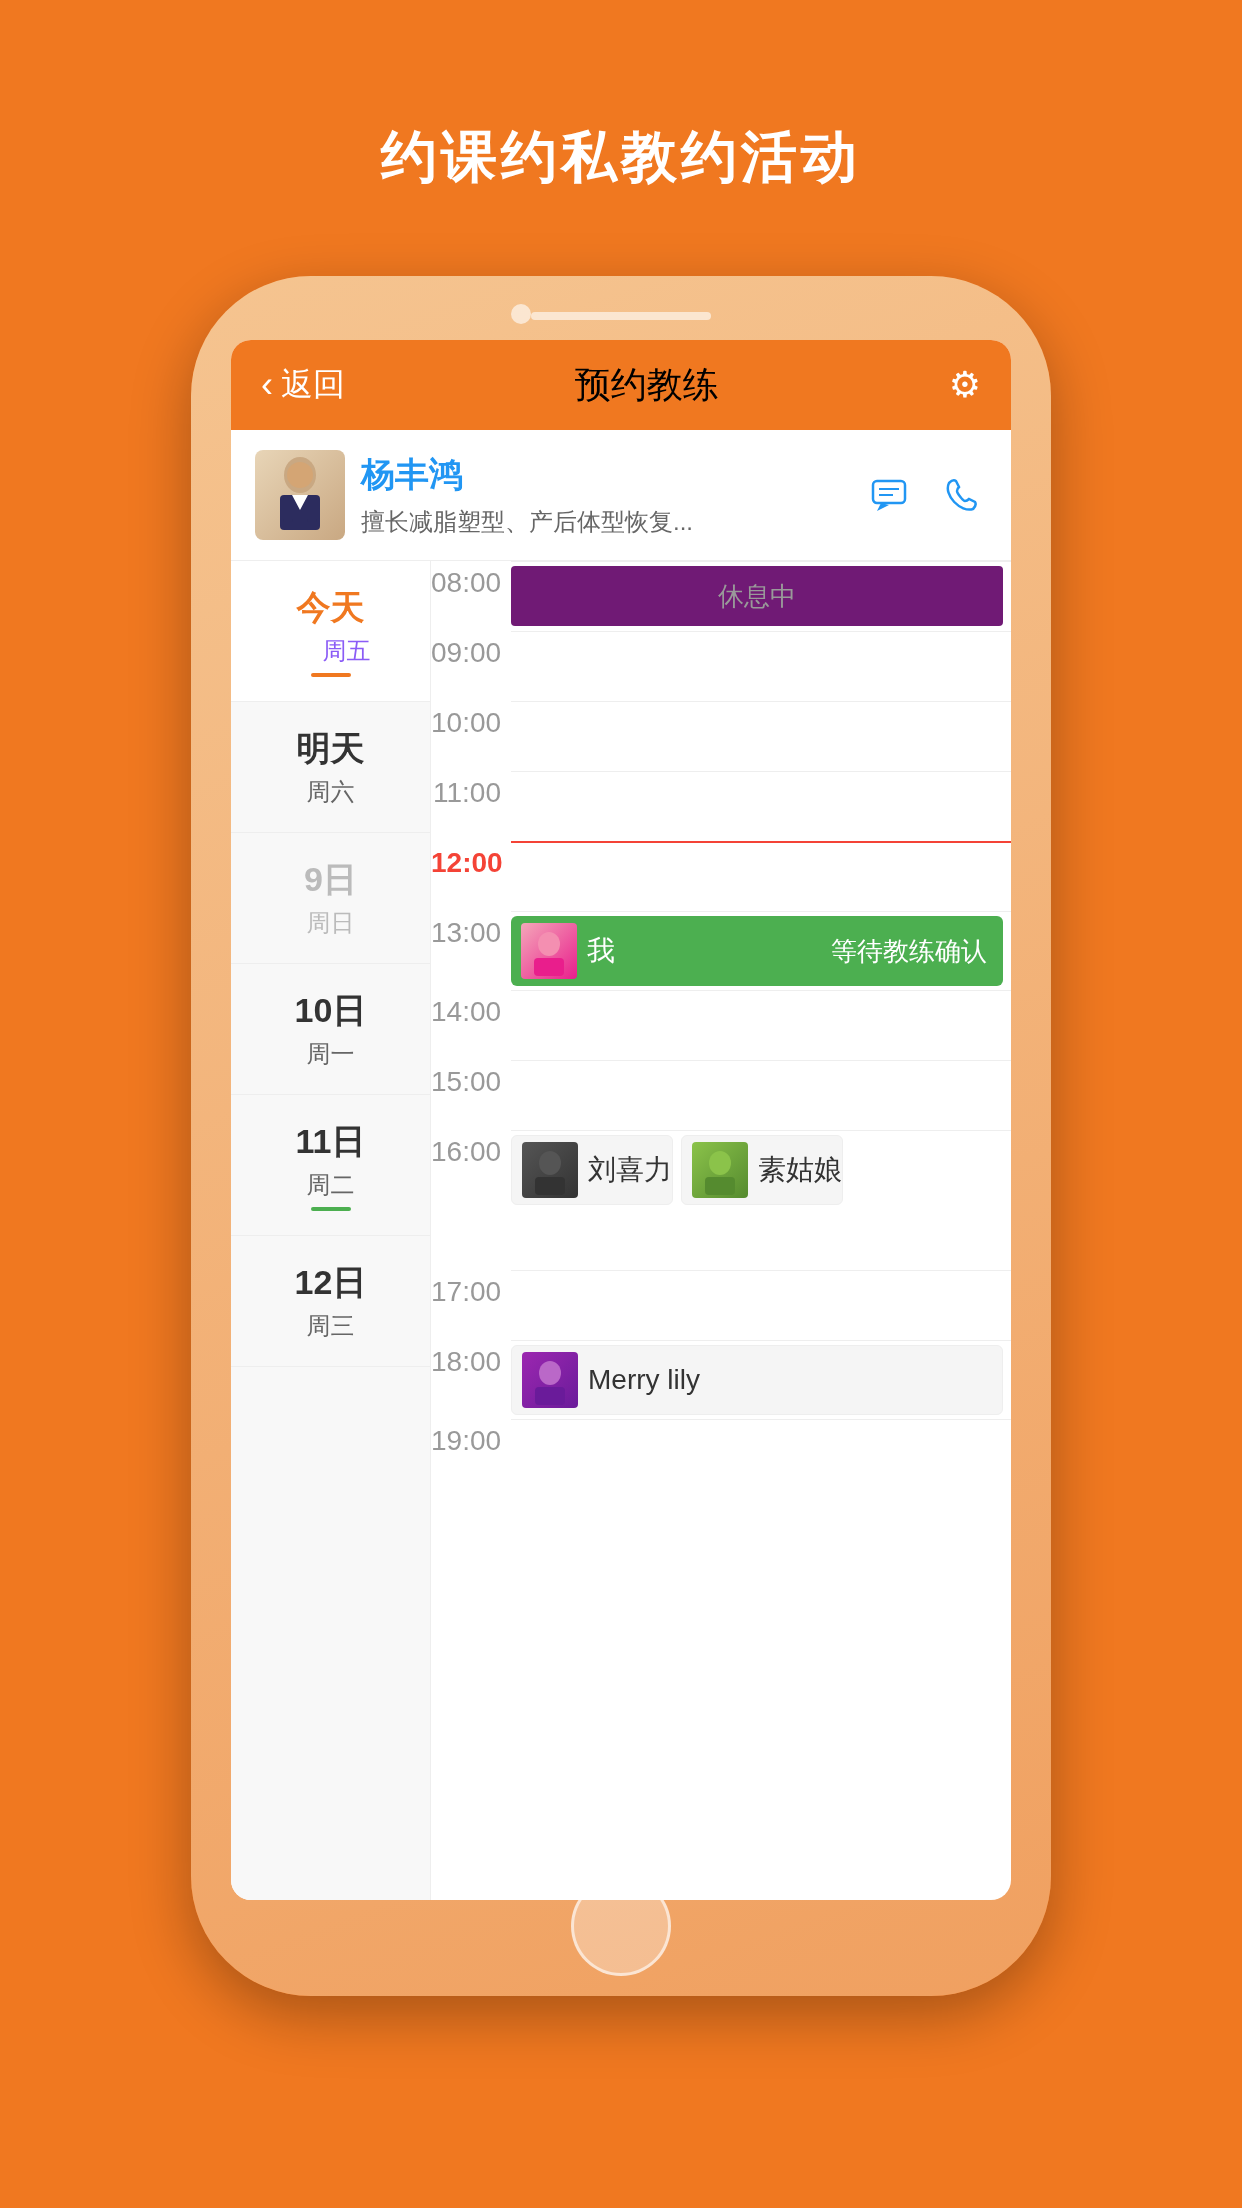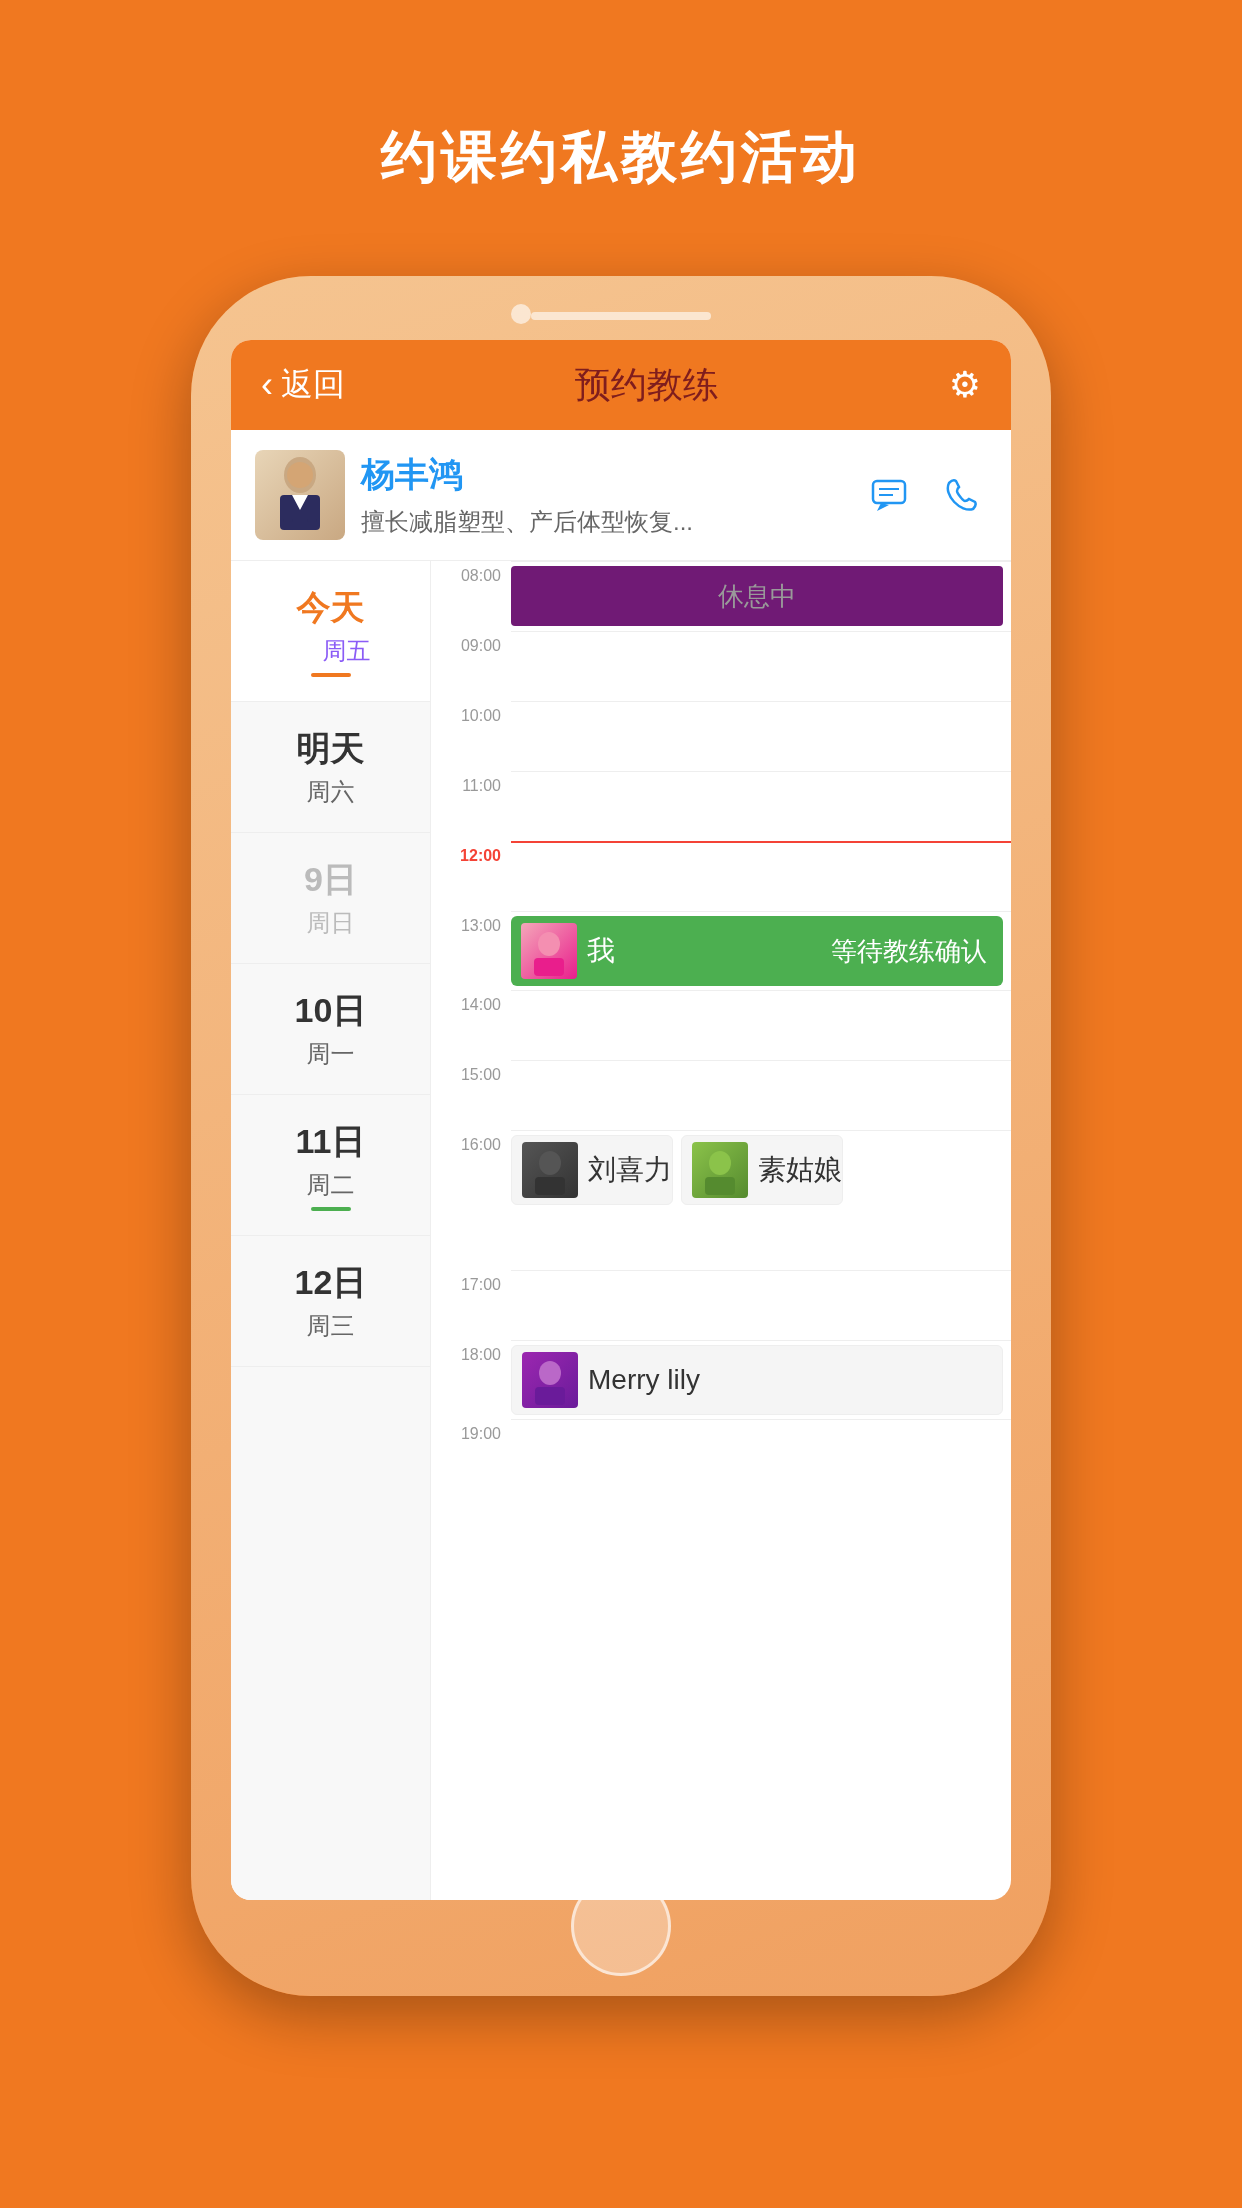--- a/index.html
+++ b/index.html
@@ -80,21 +80,21 @@
       display: flex;
       align-items: center;
       color: white;
       font-size: 32px;
     }
     .header-back .chevron {
       font-size: 36px;
       margin-right: 8px;
     }
     .header-title {
-      color: #7f1d1d;
+      color: #000000;
       font-size: 36px;
       font-weight: 500;
     }
     .header-icon {
       color: white;
       font-size: 36px;
     }
 
     
     .trainer-profile {
@@ -209,21 +209,21 @@
     }
 
     .time-slot {
       display: flex;
       align-items: flex-start;
       position: relative;
       min-height: 70px;
     }
     .time-label {
       width: 80px;
-      font-size: 16px;
+      font-size: 28px;
       color: #999;
       text-align: right;
       padding-right: 10px;
       padding-top: 6px;
       flex-shrink: 0;
     }
     .time-label.red {
       color: #F44336;
       font-weight: bold;
     }

